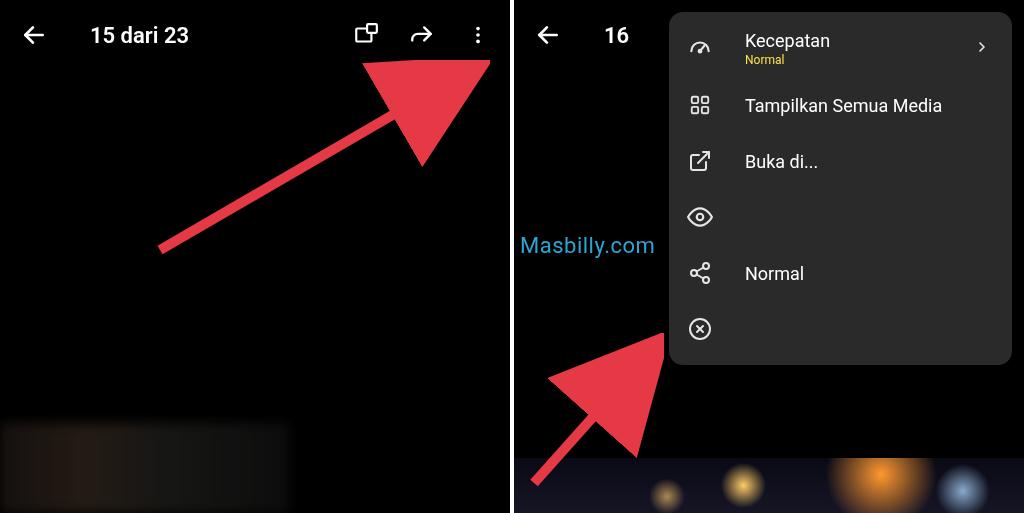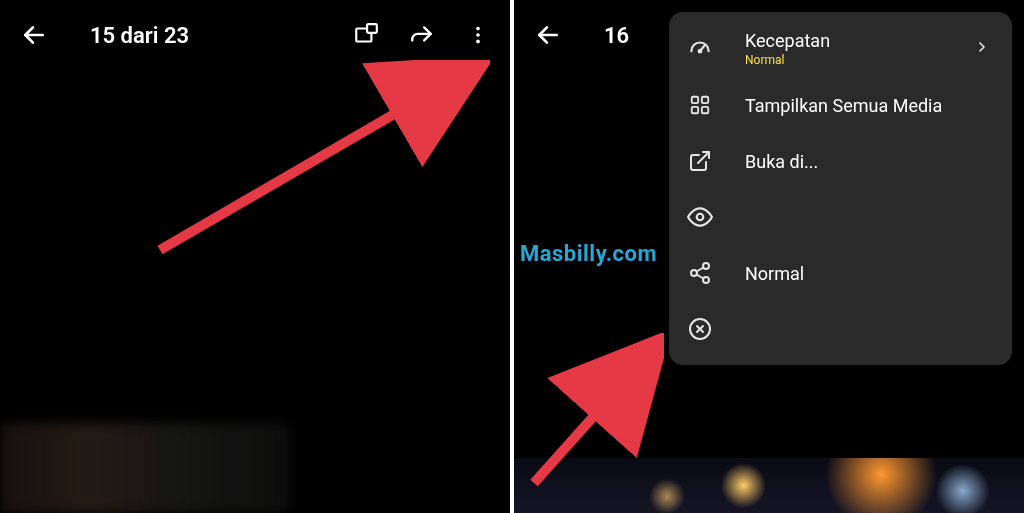--- a/index.html
+++ b/index.html
@@ -90,24 +90,24 @@
       height: 55px;
       background: radial-gradient(circle at 72% 30%, #ff9830 0%, transparent 15%),
                   radial-gradient(circle at 45% 50%, #ffcc66 0%, transparent 8%),
                   radial-gradient(circle at 88% 60%, #88aacc 0%, transparent 6%),
                   radial-gradient(circle at 30% 70%, #aa8855 0%, transparent 5%),
                   linear-gradient(180deg, #0a0a15 0%, #151525 100%);
     }
     .watermark {
       position: absolute;
       left: 6px;
-      top: 241px;
+      top: 233px;
       color: #2ba6d4;
       font-size: 22px;
-      font-weight: 700;
+      font-weight: 400;
       letter-spacing: 0.5px;
     }
     .menu {
       position: absolute;
       top: 12px;
       right: 12px;
       left: 155px;
       background: #2a2a2a;
       border-radius: 14px;
       padding: 8px 0;

